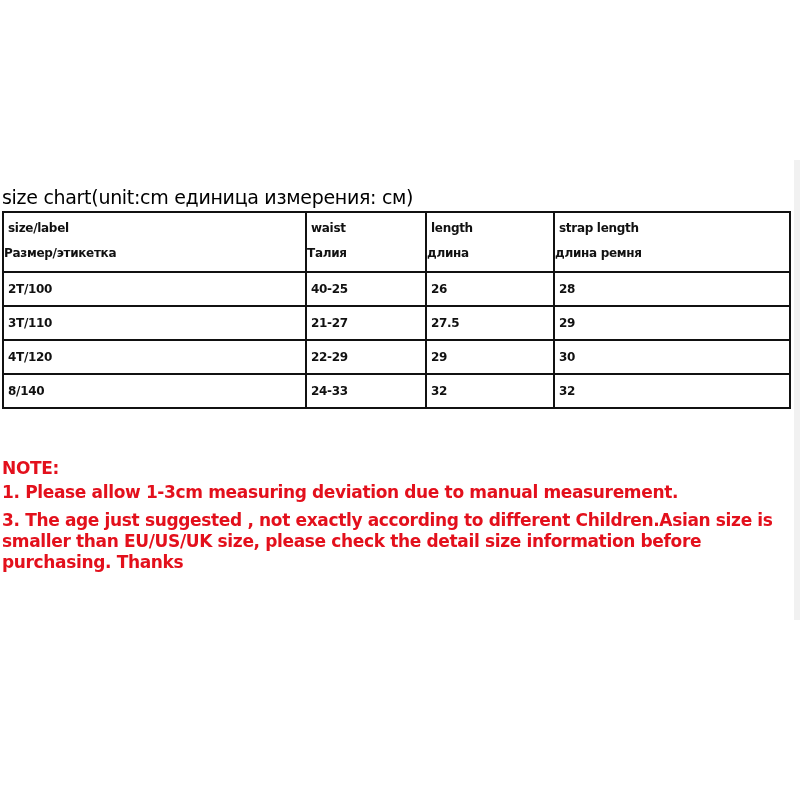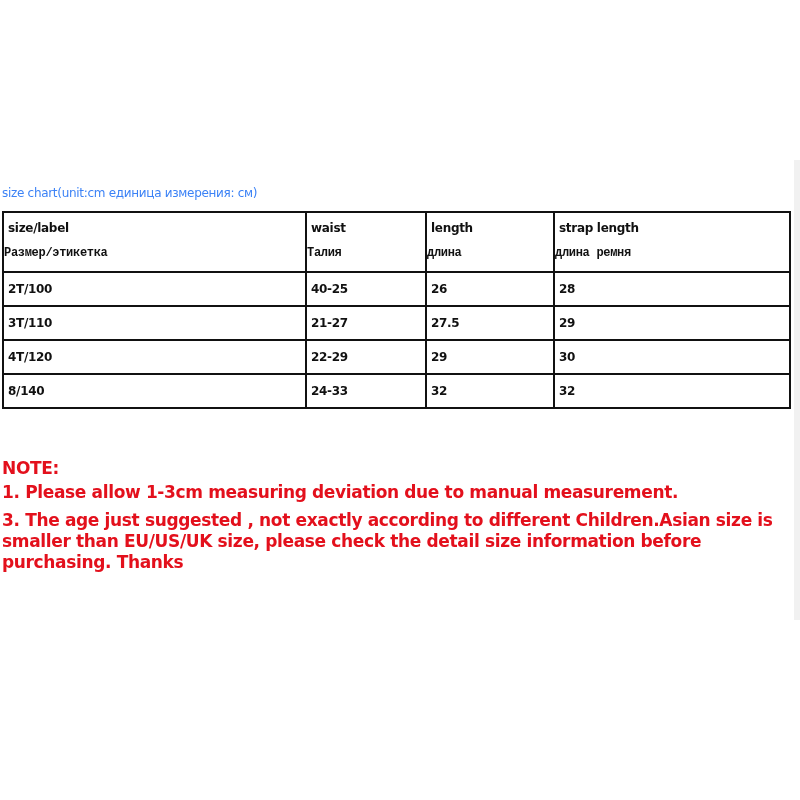--- a/index.html
+++ b/index.html
@@ -22,22 +22,22 @@
       left: 794px;
       top: 160px;
       width: 6px;
       height: 460px;
       background: #f1f1f1;
     }
     .title {
       position: absolute;
       left: 2px;
       top: 186px;
-      font-size: 12px;
-      color: #3b82f6;
+      font-size: 19px;
+      color: #000000;
       letter-spacing: -0.3px;
       white-space: nowrap;
     }
     table.size-table {
       position: absolute;
       left: 2px;
       top: 211px;
       width: 787px;
       border-collapse: collapse;
       table-layout: fixed;
@@ -61,21 +61,20 @@
     .size-table tr.row td { height: 32px; }
     .head .en {
       display: block;
       padding: 8px 0 0 4px;
       height: 20px;
     }
     .head .ru {
       display: block;
       padding: 5px 0 0 0;
       height: 20px;
-      font-family: Liberation Mono, monospace;
     }
     .row .cell-text {
       display: block;
       padding: 9px 18px 0 4px;
       font-weight: bold;
       font-size: 12px;
     }
     .head .en, .head .ru { font-weight: bold; font-size: 12px; }
     .notes {
       position: absolute;

